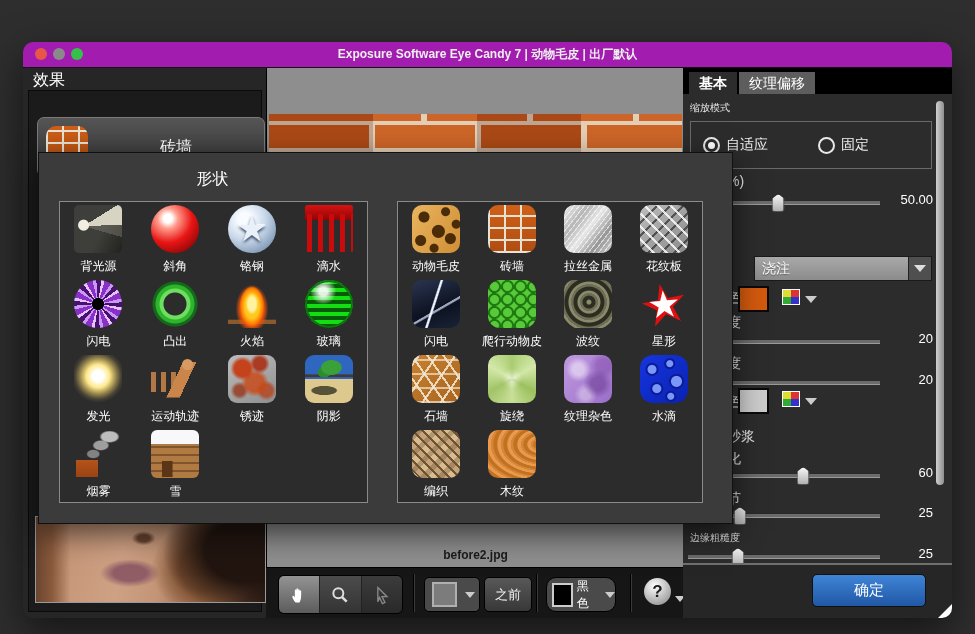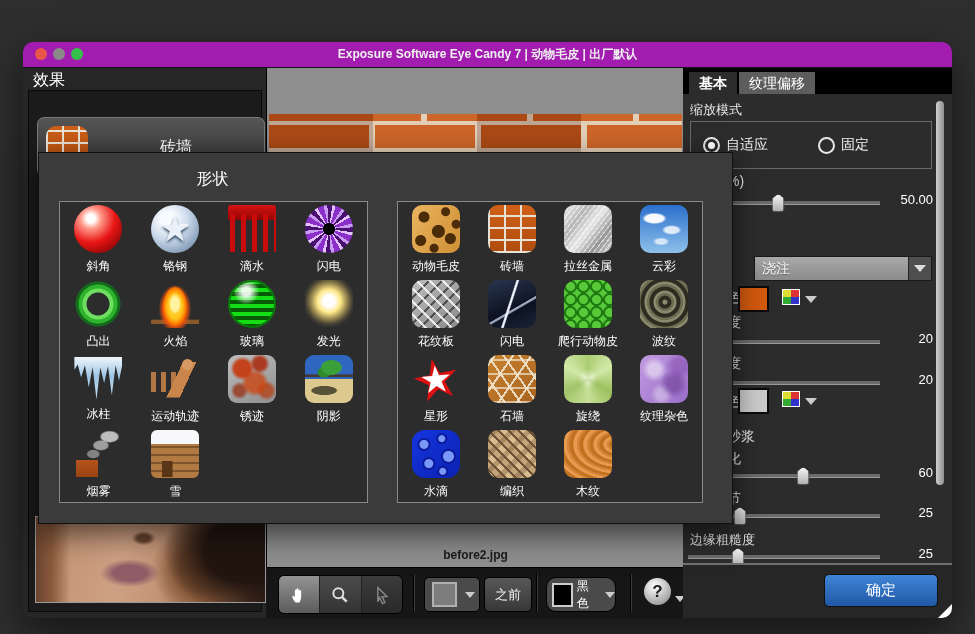--- a/index.html
+++ b/index.html
@@ -68,21 +68,21 @@
             background:radial-gradient(circle at 40% 30%,#fff,#9a9a9a 80%);color:#1a1a1a;font-weight:bold;font-size:17px;
             display:flex;align-items:center;justify-content:center;cursor:pointer;}
   .help-arrow{position:absolute;left:409px;top:28px;width:0;height:0;border-left:5px solid transparent;border-right:5px solid transparent;border-top:6px solid #ccc;}
 
   
   .right-panel{position:absolute;left:660px;top:26px;width:269px;bottom:0;background:#2c2c2c;}
   .tab-bar{position:absolute;left:0;top:0;right:0;height:26px;background:#000;}
   .tab{position:absolute;top:4px;height:22px;line-height:22px;padding:0 10px;font-size:14px;color:#fff;cursor:pointer;}
   .tab.active{left:6px;background:#2c2c2c;font-weight:bold;}
   .tab.inactive{left:56px;background:#5d5d5d;}
-  .rp-label{position:absolute;color:#e8e8e8;font-size:13px;}
+  .rp-label{position:absolute;color:#e8e8e8;font-size:10px;}
   .group-box{position:absolute;left:7px;top:53px;width:240px;height:46px;border:1px solid #6a6a6a;}
   .radio{position:absolute;display:flex;align-items:center;color:#f0f0f0;font-size:14px;cursor:pointer;}
   .radio .ring{width:13px;height:13px;border:2px solid #e8e8e8;border-radius:50%;margin-right:6px;position:relative;}
   .radio.sel .ring::after{content:"";position:absolute;left:3px;top:3px;width:7px;height:7px;border-radius:50%;background:#fff;}
   .slider-row{position:absolute;left:0;width:269px;height:20px;}
   .track{position:absolute;left:5px;top:8px;width:192px;height:3px;background:#6b6b6b;border-top:1px solid #2a2a2a;border-bottom:1px solid #9a9a9a;}
   .knob{position:absolute;top:-7px;width:11px;height:16px;background:linear-gradient(#f4f4f4,#b2b2b2);
         border:1px solid #555;border-radius:3px;clip-path:polygon(50% 0,100% 28%,100% 100%,0 100%,0 28%);transform:translateX(-50%);}
   .sl-value{position:absolute;right:19px;top:0;width:60px;text-align:right;color:#fff;font-size:13px;}
   .frag{position:absolute;left:44px;color:#e8e8e8;font-size:14px;}
@@ -91,21 +91,21 @@
   .dropdown .val{flex:1;color:#fff;font-size:14px;padding-left:7px;text-shadow:0 1px 1px rgba(0,0,0,.4);}
   .dropdown .arr{width:22px;height:100%;background:#4f4f4f;border-left:1px solid #222;display:flex;align-items:center;justify-content:center;}
   .dropdown .arr::after{content:"";width:0;height:0;border-left:6px solid transparent;border-right:6px solid transparent;border-top:7px solid #ddd;}
   .cswatch{position:absolute;left:55px;width:27px;height:22px;border:2px solid #0a0a0a;cursor:pointer;}
   .cgrid{position:absolute;left:100px;width:16px;height:14px;background:conic-gradient(#d33 0 25%,#33c 0 50%,#3a3 0 75%,#dd3 0);outline:1px solid #fff;cursor:pointer;}
   .cgrid-arrow{position:absolute;left:122px;width:0;height:0;border-left:6px solid transparent;border-right:6px solid transparent;border-top:7px solid #ccc;cursor:pointer;}
   .rp-footer{position:absolute;left:0;right:0;bottom:0;height:53px;background:#262626;border-top:2px solid #6f6f6f;}
   .btn{position:absolute;top:9px;height:31px;border-radius:5px;border:1px solid #111;color:#fff;font-size:15px;
        display:flex;align-items:center;justify-content:center;cursor:pointer;}
   .btn-cancel{left:14px;width:112px;background:linear-gradient(#6a6a6a,#474747);}
-  .btn-ok{left:141px;width:112px;background:linear-gradient(#3f84d6,#2058a6);font-family:Liberation Mono, monospace;}
+  .btn-ok{left:129px;width:112px;background:linear-gradient(#3f84d6,#2058a6);font-family:Liberation Mono, monospace;}
   .scroll-thumb{position:absolute;left:253px;top:33px;width:8px;height:384px;border-radius:4px;background:linear-gradient(90deg,#cfcfcf,#8f8f8f);}
   .resize-grip{position:absolute;right:0;bottom:0;width:0;height:0;border-left:14px solid transparent;border-bottom:14px solid #fff;}
 
   
   .popup{position:absolute;left:38px;top:152px;width:693px;height:370px;background:#3b3b3b;border:1px solid #101010;
          box-shadow:0 10px 28px rgba(0,0,0,.6);z-index:50;}
   .grp-title{position:absolute;top:16px;color:#fff;font-size:16px;text-align:center;}
   .gt-shapes{left:20px;width:307px;}
   .gt-textures{left:336px;width:304px;margin-top:32px;}
   .grp-box{position:absolute;top:48px;height:300px;background:#2c2c2c;border:1px solid #8a8a8a;}
@@ -407,20 +407,24 @@
 
     <div class="resize-grip"></div>
   </div>
 
   <div class="popup">
     <div class="grp-title gt-shapes">形状</div>
     <div class="grp-title gt-textures">纹理</div>
     <div class="grp-box gb-shapes">
       <div class="grid">
           <div class="cell">
+            <span class="ic i-backlight"><i></i></span>
+            <div class="cap">背光源</div>
+          </div>
+          <div class="cell">
             <span class="ic i-bevel"><i></i></span>
             <div class="cap">斜角</div>
           </div>
           <div class="cell">
             <span class="ic i-chrome"><i></i></span>
             <div class="cap">铬钢</div>
           </div>
           <div class="cell">
             <span class="ic i-drip"><i></i></span>
             <div class="cap">滴水</div>
@@ -437,24 +441,20 @@
             <span class="ic i-fire"><i></i></span>
             <div class="cap">火焰</div>
           </div>
           <div class="cell">
             <span class="ic i-glass"><i></i></span>
             <div class="cap">玻璃</div>
           </div>
           <div class="cell">
             <span class="ic i-glow"><i></i></span>
             <div class="cap">发光</div>
-          </div>
-          <div class="cell">
-            <span class="ic i-icicles"><i></i></span>
-            <div class="cap">冰柱</div>
           </div>
           <div class="cell">
             <span class="ic i-motion"><i></i></span>
             <div class="cap">运动轨迹</div>
           </div>
           <div class="cell">
             <span class="ic i-rust"><i></i></span>
             <div class="cap">锈迹</div>
           </div>
           <div class="cell">
@@ -477,24 +477,20 @@
             <span class="ic i-fur tx"><i></i></span>
             <div class="cap">动物毛皮</div>
           </div>
           <div class="cell">
             <span class="ic i-bricktex tx"><i></i></span>
             <div class="cap">砖墙</div>
           </div>
           <div class="cell">
             <span class="ic i-brushed tx"><i></i></span>
             <div class="cap">拉丝金属</div>
-          </div>
-          <div class="cell">
-            <span class="ic i-clouds tx"><i></i></span>
-            <div class="cap">云彩</div>
           </div>
           <div class="cell">
             <span class="ic i-diamond tx"><i></i></span>
             <div class="cap">花纹板</div>
           </div>
           <div class="cell">
             <span class="ic i-lightntex tx"><i></i></span>
             <div class="cap">闪电</div>
           </div>
           <div class="cell">

